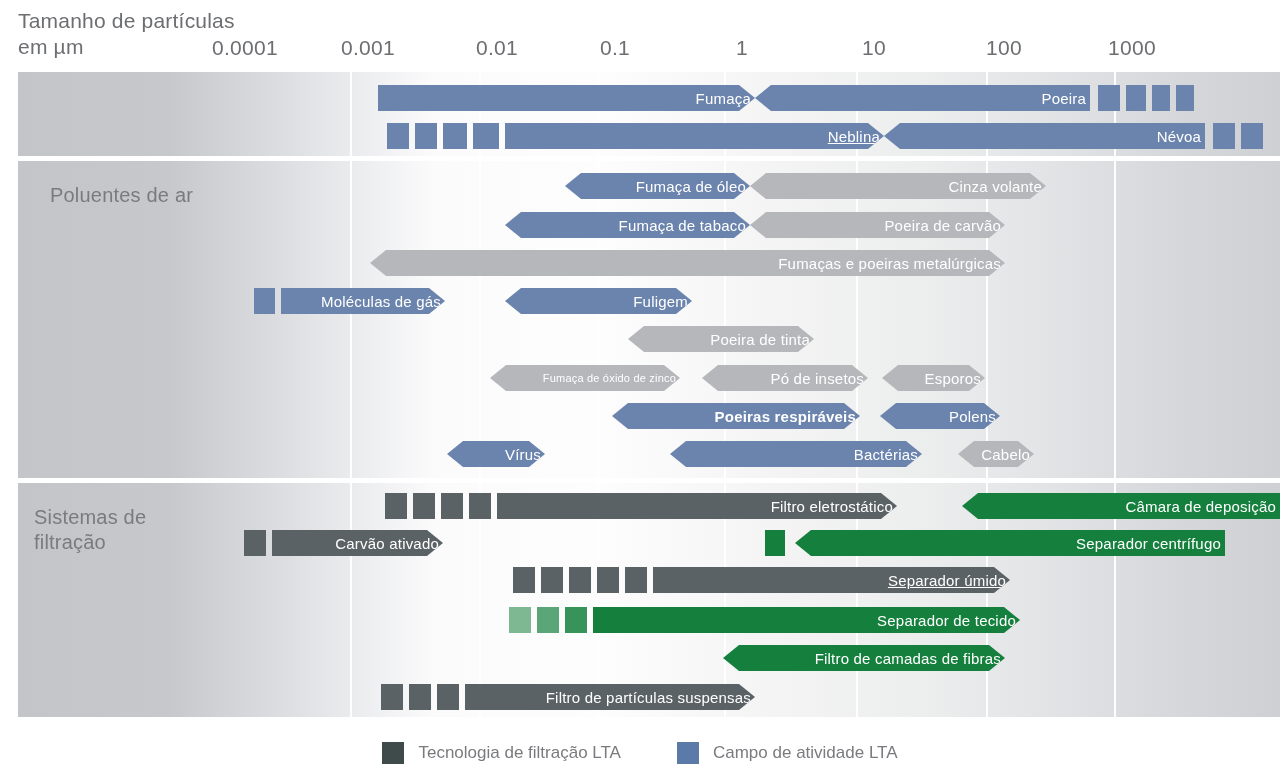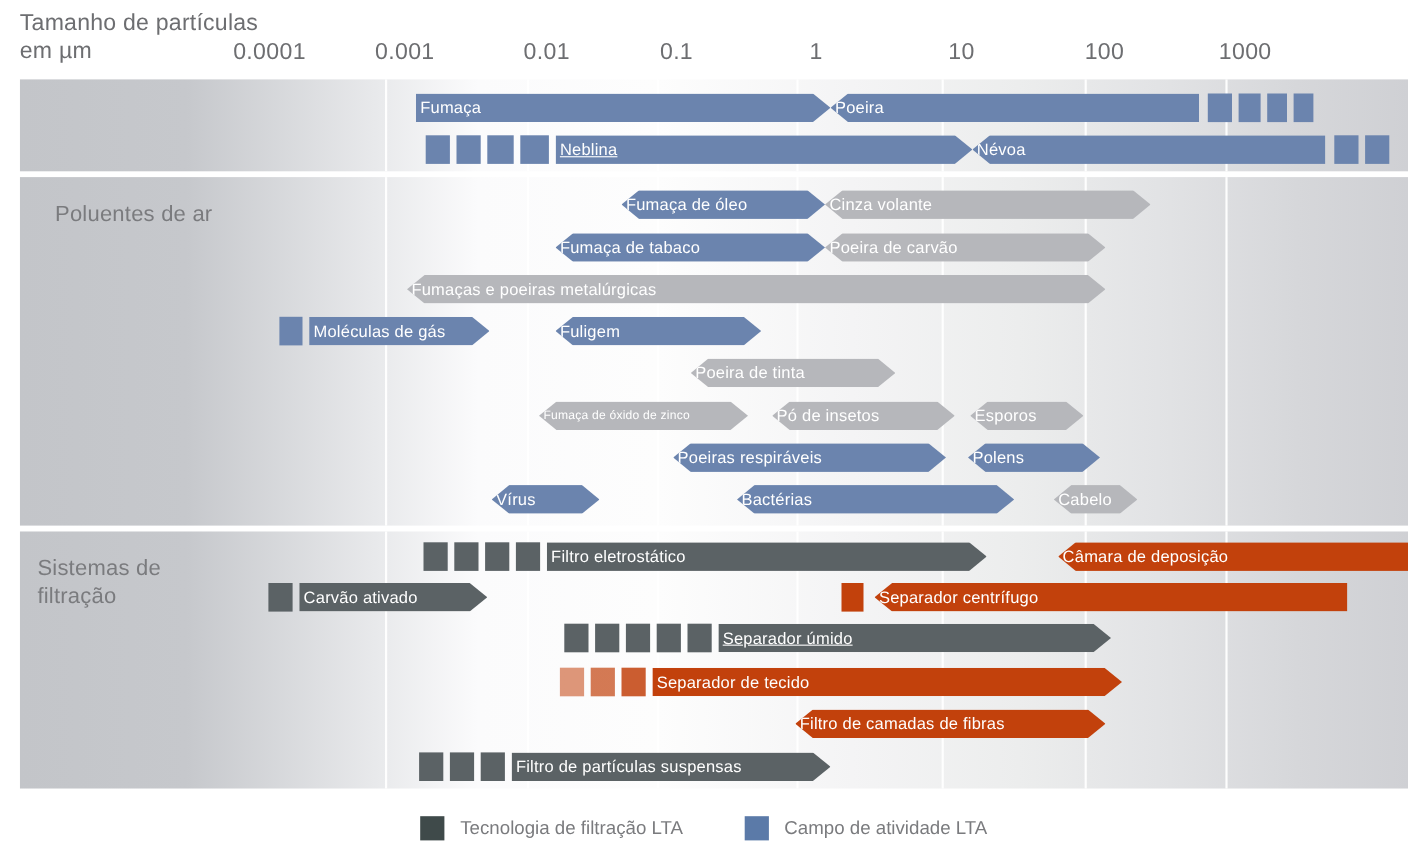--- a/index.html
+++ b/index.html
@@ -34,29 +34,29 @@
   .gridline{position:absolute;top:0;bottom:0;width:2px;background:#ffffff;opacity:.92;}
   .panel-label{
     position:absolute;left:16px;font-size:20px;color:#7a7b7e;
     line-height:25px;font-weight:400;z-index:3;letter-spacing:.2px;
   }
   #label-pollutants{top:22px;margin-left:16px;}
   #label-filtration{top:22px;}
   
   .bar{
     position:absolute;height:26px;display:flex;align-items:center;
-    justify-content:flex-start;color:#ffffff;font-size:15px;
+    justify-content:flex-end;color:#ffffff;font-size:15px;
     white-space:nowrap;z-index:2;letter-spacing:.2px;
   }
   .bar.small{font-size:11px;}
   .bar .bar-text{position:relative;z-index:3;padding:0 4px;}
   .c-blue{background:#6b84ae;}
   .c-gray{background:#b6b7bb;}
   .c-dark{background:#5b6265;}
-  .c-ltgray{background:#c2410c;}
+  .c-ltgray{background:#15803d;}
   .a-right {clip-path:polygon(0 0, calc(100% - 16px) 0, 100% 50%, calc(100% - 16px) 100%, 0 100%);}
   .a-left  {clip-path:polygon(16px 0, 100% 0, 100% 100%, 16px 100%, 0 50%);}
   .a-both  {clip-path:polygon(16px 0, calc(100% - 16px) 0, 100% 50%, calc(100% - 16px) 100%, 16px 100%, 0 50%);}
   
   .blocks{position:absolute;height:26px;display:flex;z-index:2;}
   .blk{height:26px;margin-right:6px;}
   
   #legend{
     position:absolute;left:0;top:726px;width:1280px;height:54px;
     display:flex;align-items:center;justify-content:center;gap:56px;
@@ -162,21 +162,21 @@
     </div>
     <div class="bar c-gray a-both small" style="left: 472px; width: 190px; top: 204px;">
       <span class="bar-text">Fumaça de óxido de zinco</span>
     </div>
     <div class="bar c-gray a-both" style="left: 684px; width: 166px; top: 204px;">
       <span class="bar-text">Pó de insetos</span>
     </div>
     <div class="bar c-gray a-both" style="left: 864px; width: 103px; top: 204px;">
       <span class="bar-text">Esporos</span>
     </div>
-    <div class="bar c-blue a-both" style="left: 594px; width: 248px; top: 242px;">
+    <div class="bar c-blue a-both" style="left: 594px; width: 248px; top: 242px; font-weight: bold;">
       <span class="bar-text">Poeiras respiráveis</span>
     </div>
     <div class="bar c-blue a-both" style="left: 862px; width: 120px; top: 242px;">
       <span class="bar-text">Polens</span>
     </div>
     <div class="bar c-blue a-both" style="left: 429px; width: 98px; top: 280px;">
       <span class="bar-text">Vírus</span>
     </div>
     <div class="bar c-blue a-both" style="left: 652px; width: 252px; top: 280px;">
       <span class="bar-text">Bactérias</span>

